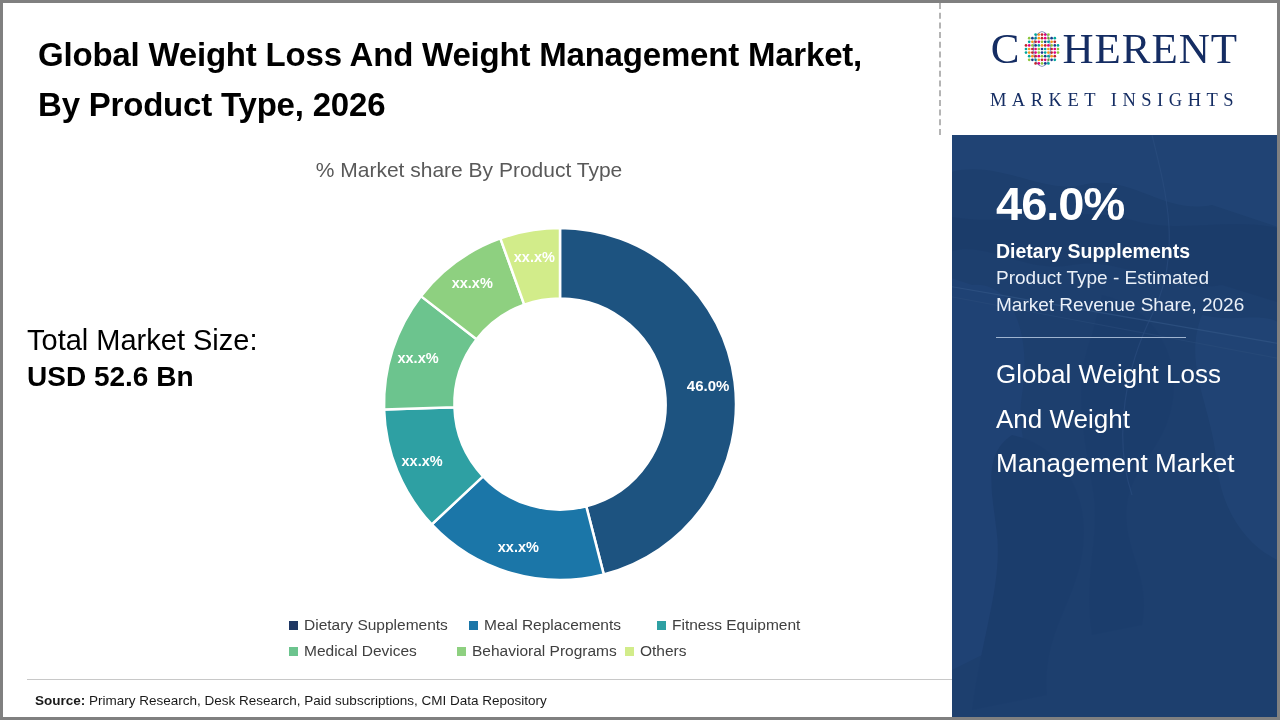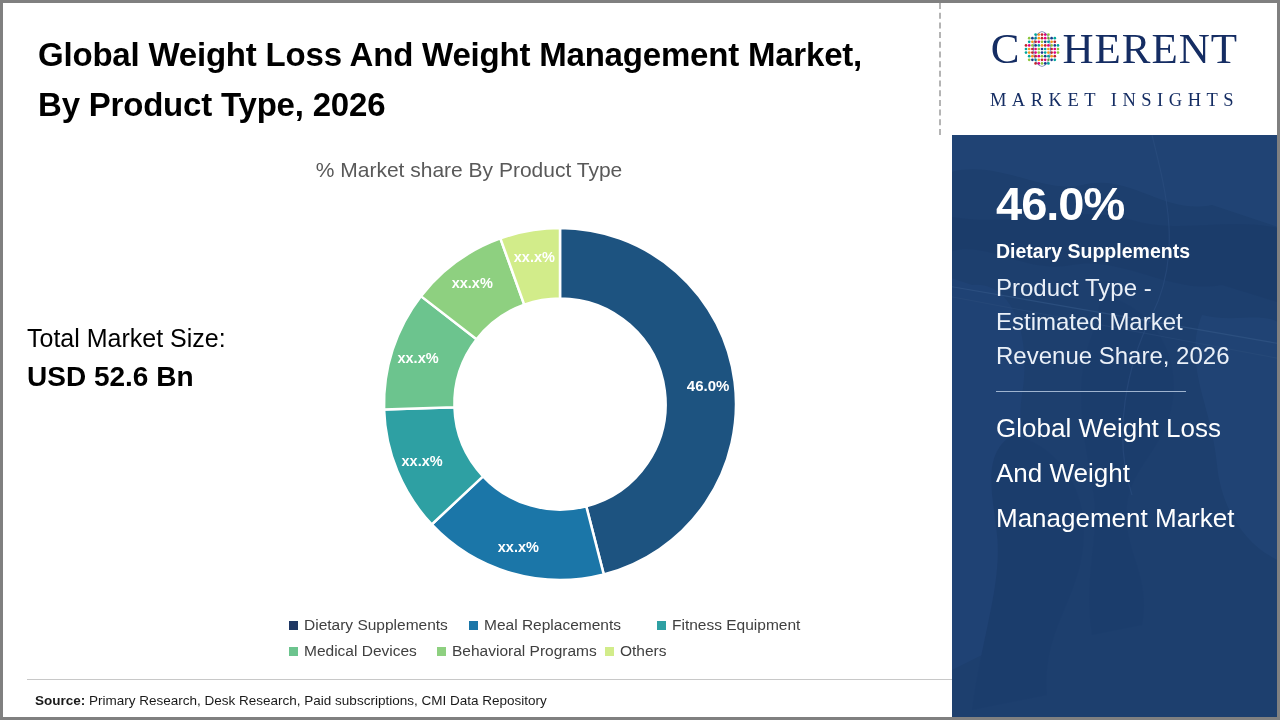--- a/index.html
+++ b/index.html
@@ -28,21 +28,21 @@
     position:absolute; left:38px; top:30px; width:860px;
     font-size:33px; font-weight:bold; color:#000;
     line-height:1.52; letter-spacing:-0.2px;
   }
   .subtitle {
     position:absolute; left:0; top:158px; width:938px;
     text-align:center; font-size:21px; color:#595959;
   }
   .market-size-label {
     position:absolute; left:27px; top:324px;
-    font-size:25px; color:#000;
+    font-size:29px; color:#000;
   }
   .market-size-value {
     position:absolute; left:27px; top:361px;
     font-size:28px; font-weight:bold; color:#000;text-align:right;
   }
 
   
   .donut-wrap { position:absolute; left:378px; top:222px; width:364px; height:364px; }
   .donut-wrap svg { display:block; }
   .slice-label {
@@ -92,21 +92,21 @@
   .globe { display:inline-block; width:40px; height:40px; margin:0 1px; vertical-align:middle; }
 
   .sidebar {
     position:absolute; left:952px; top:135px; width:325px; height:582px;
     background:#1d3f6e; overflow:hidden;
   }
   .sidebar-map { position:absolute; inset:0; opacity:.5; }
   .sidebar-inner { position:relative; padding:45px 26px 0 44px; }
   .stat-value  { font-size:47px; font-weight:bold; color:#fff; line-height:1; letter-spacing:-1px; }
   .stat-name   { font-size:19.5px; font-weight:bold; color:#fff; margin-top:13px; }
-  .stat-desc   { font-size:24px; color:#eaf0f8; line-height:1.42; margin-top:8px; }
+  .stat-desc   { font-size:19px; color:#eaf0f8; line-height:1.42; margin-top:2px; }
   .stat-rule   { width:190px; height:1px; background:#9fb4d0; margin:18px 0 14px 0; }
   .market-name { font-size:26px; color:#fff; line-height:1.72; }
 </style>
 </head>
 <body>
 
 <div id="page">
 
   <div class="frame-top"></div>
   <div class="frame-bottom"></div>
@@ -147,21 +147,21 @@
         <div class="legend-item" style="width: 188px;">
           <span class="legend-swatch" style="background: rgb(27, 118, 168);"></span>
           <span>Meal Replacements</span>
         </div>
         <div class="legend-item">
           <span class="legend-swatch" style="background: rgb(46, 160, 163);"></span>
           <span>Fitness Equipment</span>
         </div>
       </div>
       <div class="legend-row">
-        <div class="legend-item" style="width: 148px;">
+        <div class="legend-item" style="width: 168px;">
           <span class="legend-swatch" style="background: rgb(108, 196, 142);"></span>
           <span>Medical Devices</span>
         </div>
         <div class="legend-item" style="width: 168px;">
           <span class="legend-swatch" style="background: rgb(142, 208, 128);"></span>
           <span>Behavioral Programs</span>
         </div>
         <div class="legend-item">
           <span class="legend-swatch" style="background: rgb(210, 236, 138);"></span>
           <span>Others</span>

